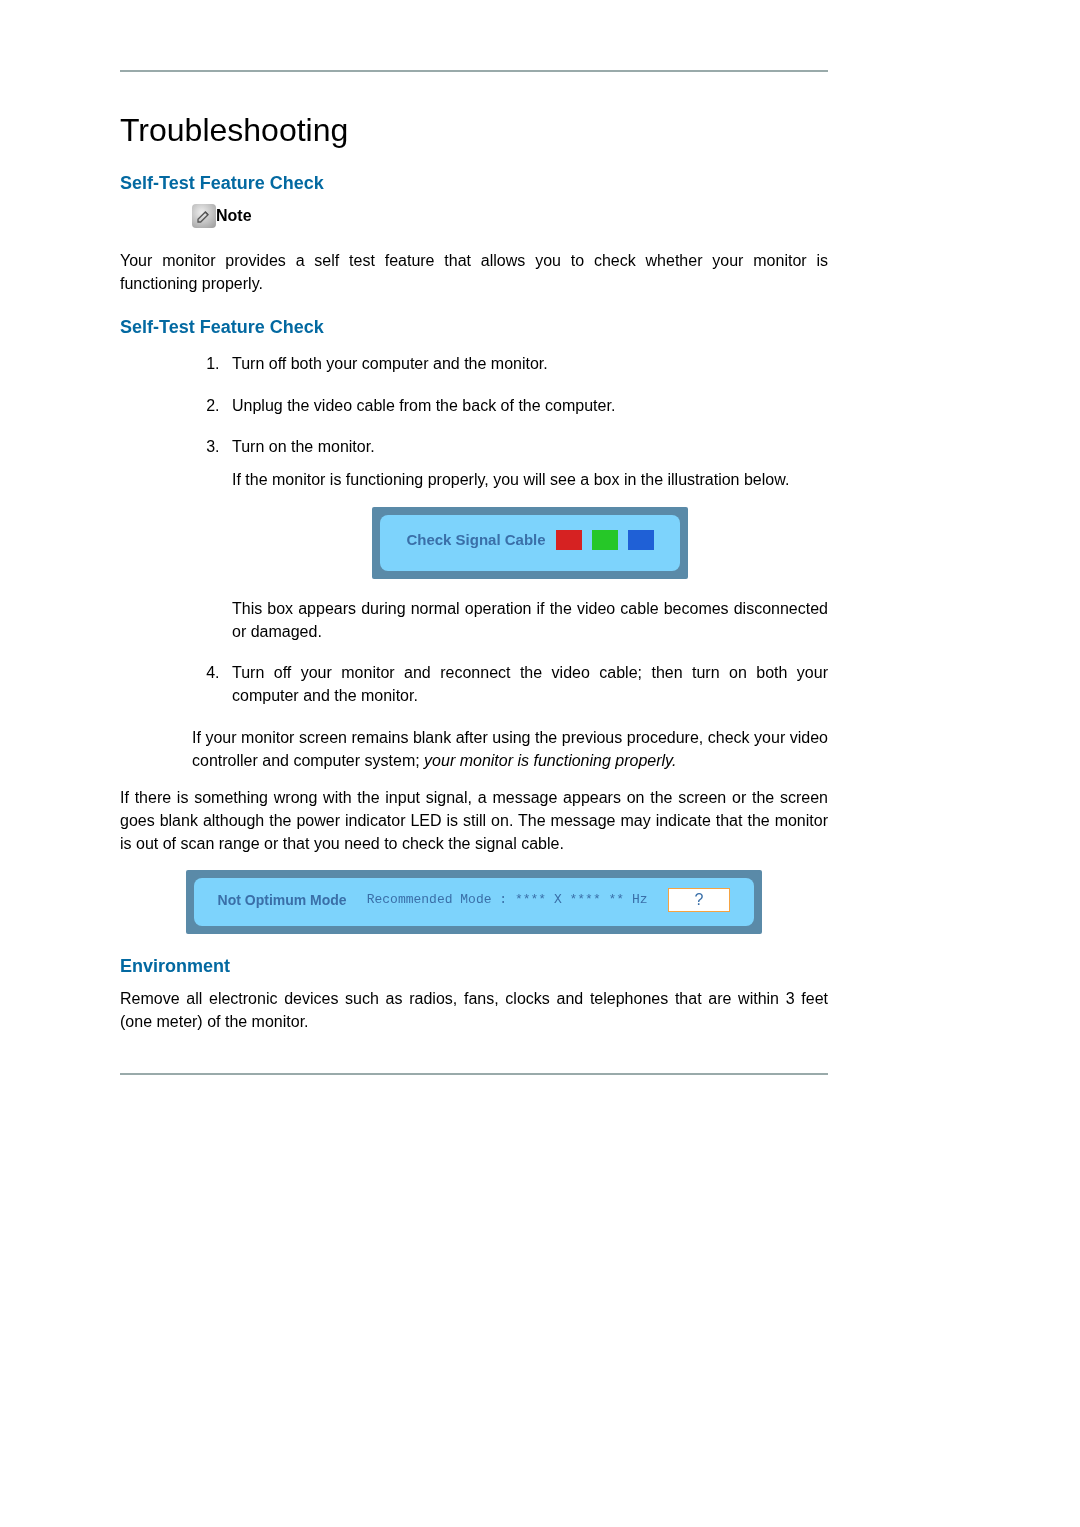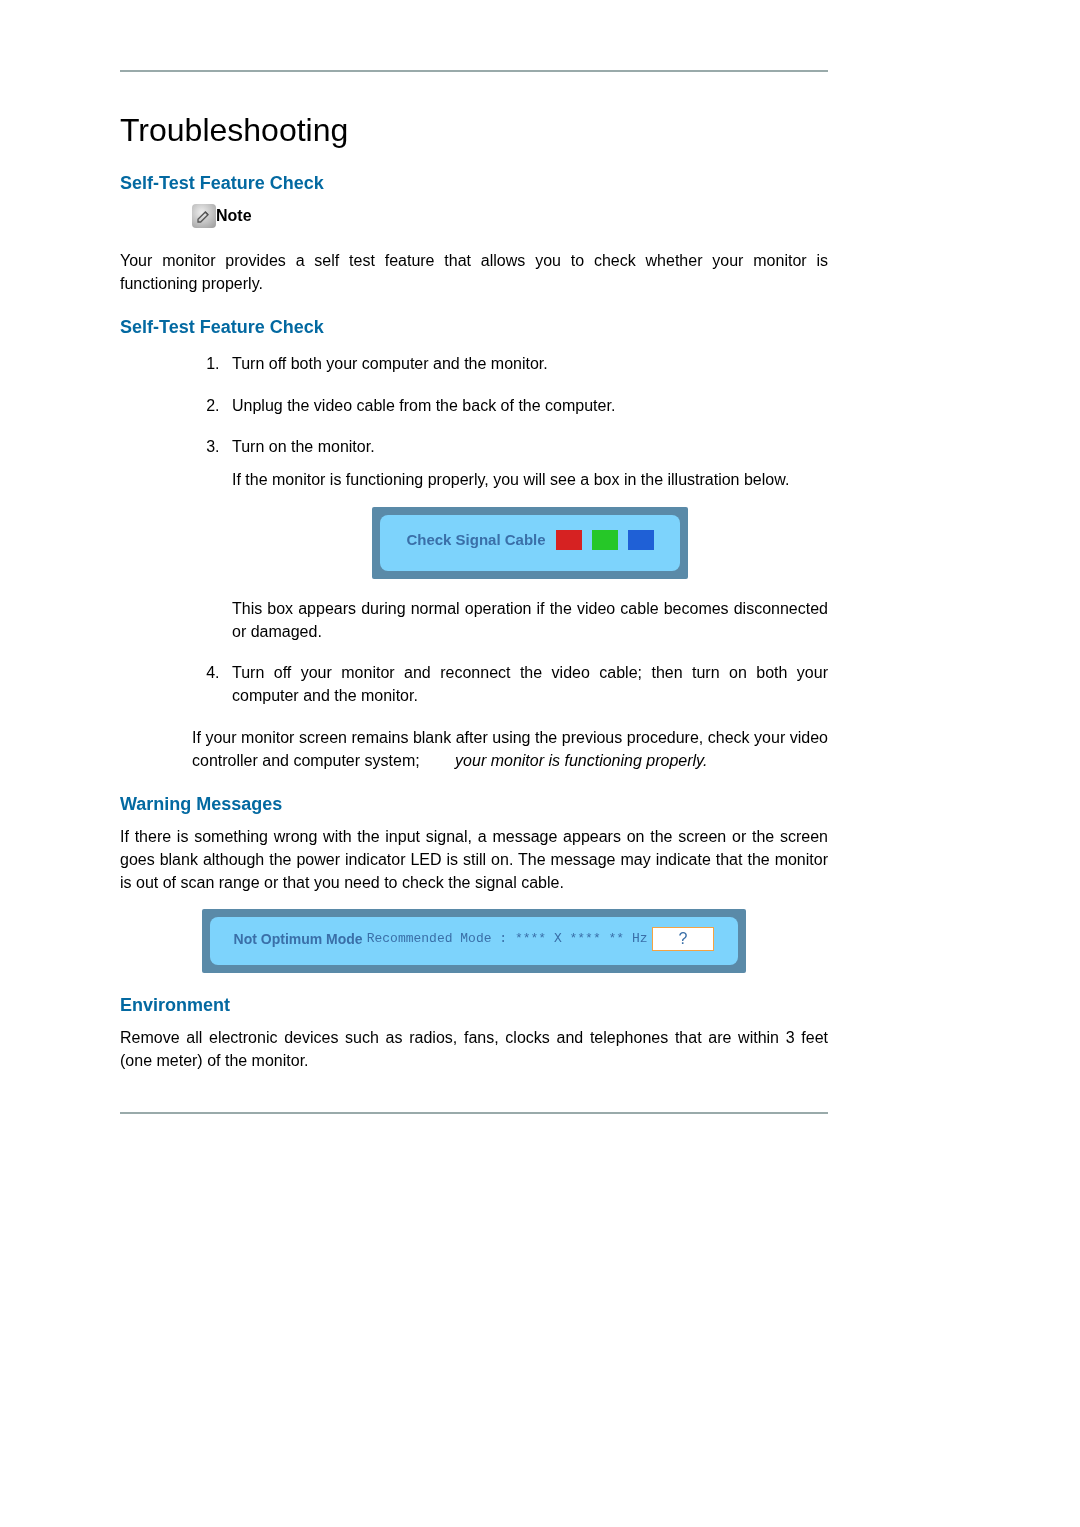--- a/index.html
+++ b/index.html
@@ -80,21 +80,21 @@
   .ol li .sub {
     margin-top: 10px;
   }
   .post-para {
     font-size: 16px;
     line-height: 1.45;
     text-align: justify;
     margin-left: 72px;
     margin-bottom: 14px;
   }
-  .italic { font-style: italic; margin-left: 31px; }
+  .italic { font-style: italic; }
 
   
   .illust-wrap {
     display: flex;
     justify-content: center;
     margin: 14px 0 18px 0;
   }
   .osd {
     background: #5a8aa8;
     padding: 8px;
@@ -189,27 +189,26 @@
 
       <p class="sub">This box appears during normal operation if the video cable becomes disconnected or damaged.</p>
     </li>
     <li><span>Turn off your monitor and reconnect the video cable; then turn on both your computer and the monitor.</span></li>
   </ol>
 
   <p class="post-para">
     <span>If your monitor screen remains blank after using the previous procedure, check your video controller and computer system; </span><span class="italic">your monitor is functioning properly.</span>
   </p>
 
-  <div class="section-head">Warning Messages</div>
 
   <p class="para indent">If there is something wrong with the input signal, a message appears on the screen or the screen goes blank although the power indicator LED is still on. The message may indicate that the monitor is out of scan range or that you need to check the signal cable.</p>
 
   <div class="illust-wrap">
     <div class="osd">
-      <div class="osd-inner" style="gap:4px; padding:10px 24px 14px 24px;">
+      <div class="osd-inner" style="gap:20px; padding:10px 24px 14px 24px;">
         <div class="osd-title" style="font-size:14px;">Not Optimum Mode</div>
         <div class="osd-subtitle">Recommended Mode : **** X **** ** Hz</div>
         <div class="osd-btn">?</div>
       </div>
     </div>
   </div>
 
   <div class="section-head">Environment</div>
 
   <p class="para indent">Remove all electronic devices such as radios, fans, clocks and telephones that are within 3 feet (one meter) of the monitor.</p>

